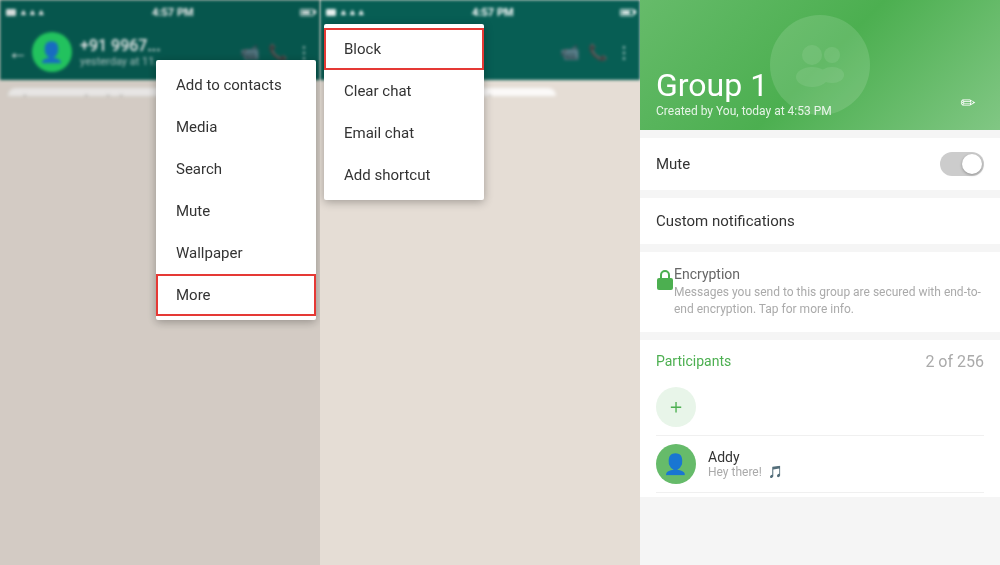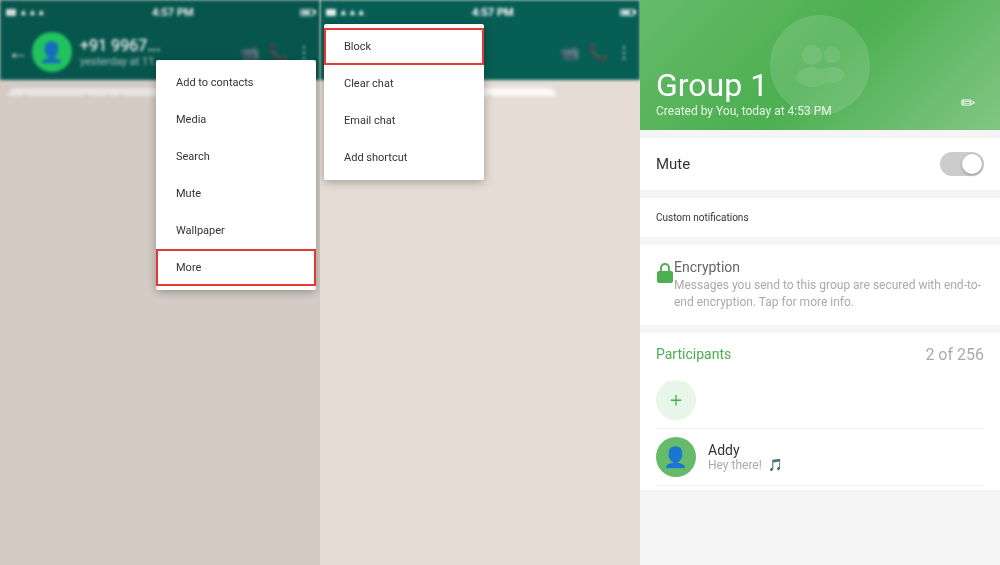--- a/index.html
+++ b/index.html
@@ -197,21 +197,21 @@
     .dropdown-menu.menu1 {
       top: 60px;
       right: 4px;
     }
     .dropdown-menu.menu2 {
       top: 24px;
       left: 4px;
     }
     .menu-item {
       padding: 12px 20px;
-      font-size: 11px;
+      font-size: 15px;
       color: #333;
       cursor: pointer;
       white-space: nowrap;
     }
     .menu-item.highlighted {
       border: 2px solid #e53935;
       padding: 10px 18px;
     }
 
     
@@ -316,21 +316,21 @@
       top: 2px;
       width: 20px;
       height: 20px;
       border-radius: 50%;
       background: white;
       box-shadow: 0 1px 3px rgba(0,0,0,0.3);
     }
 
     .custom-notif {
       padding: 14px 16px;
-      font-size: 10px;
+      font-size: 15px;
       color: #333;
       background: white;
       margin-top: 8px;
     }
 
     .encryption-section {
       background: white;
       margin-top: 8px;
       padding: 14px 16px;
       display: flex;

